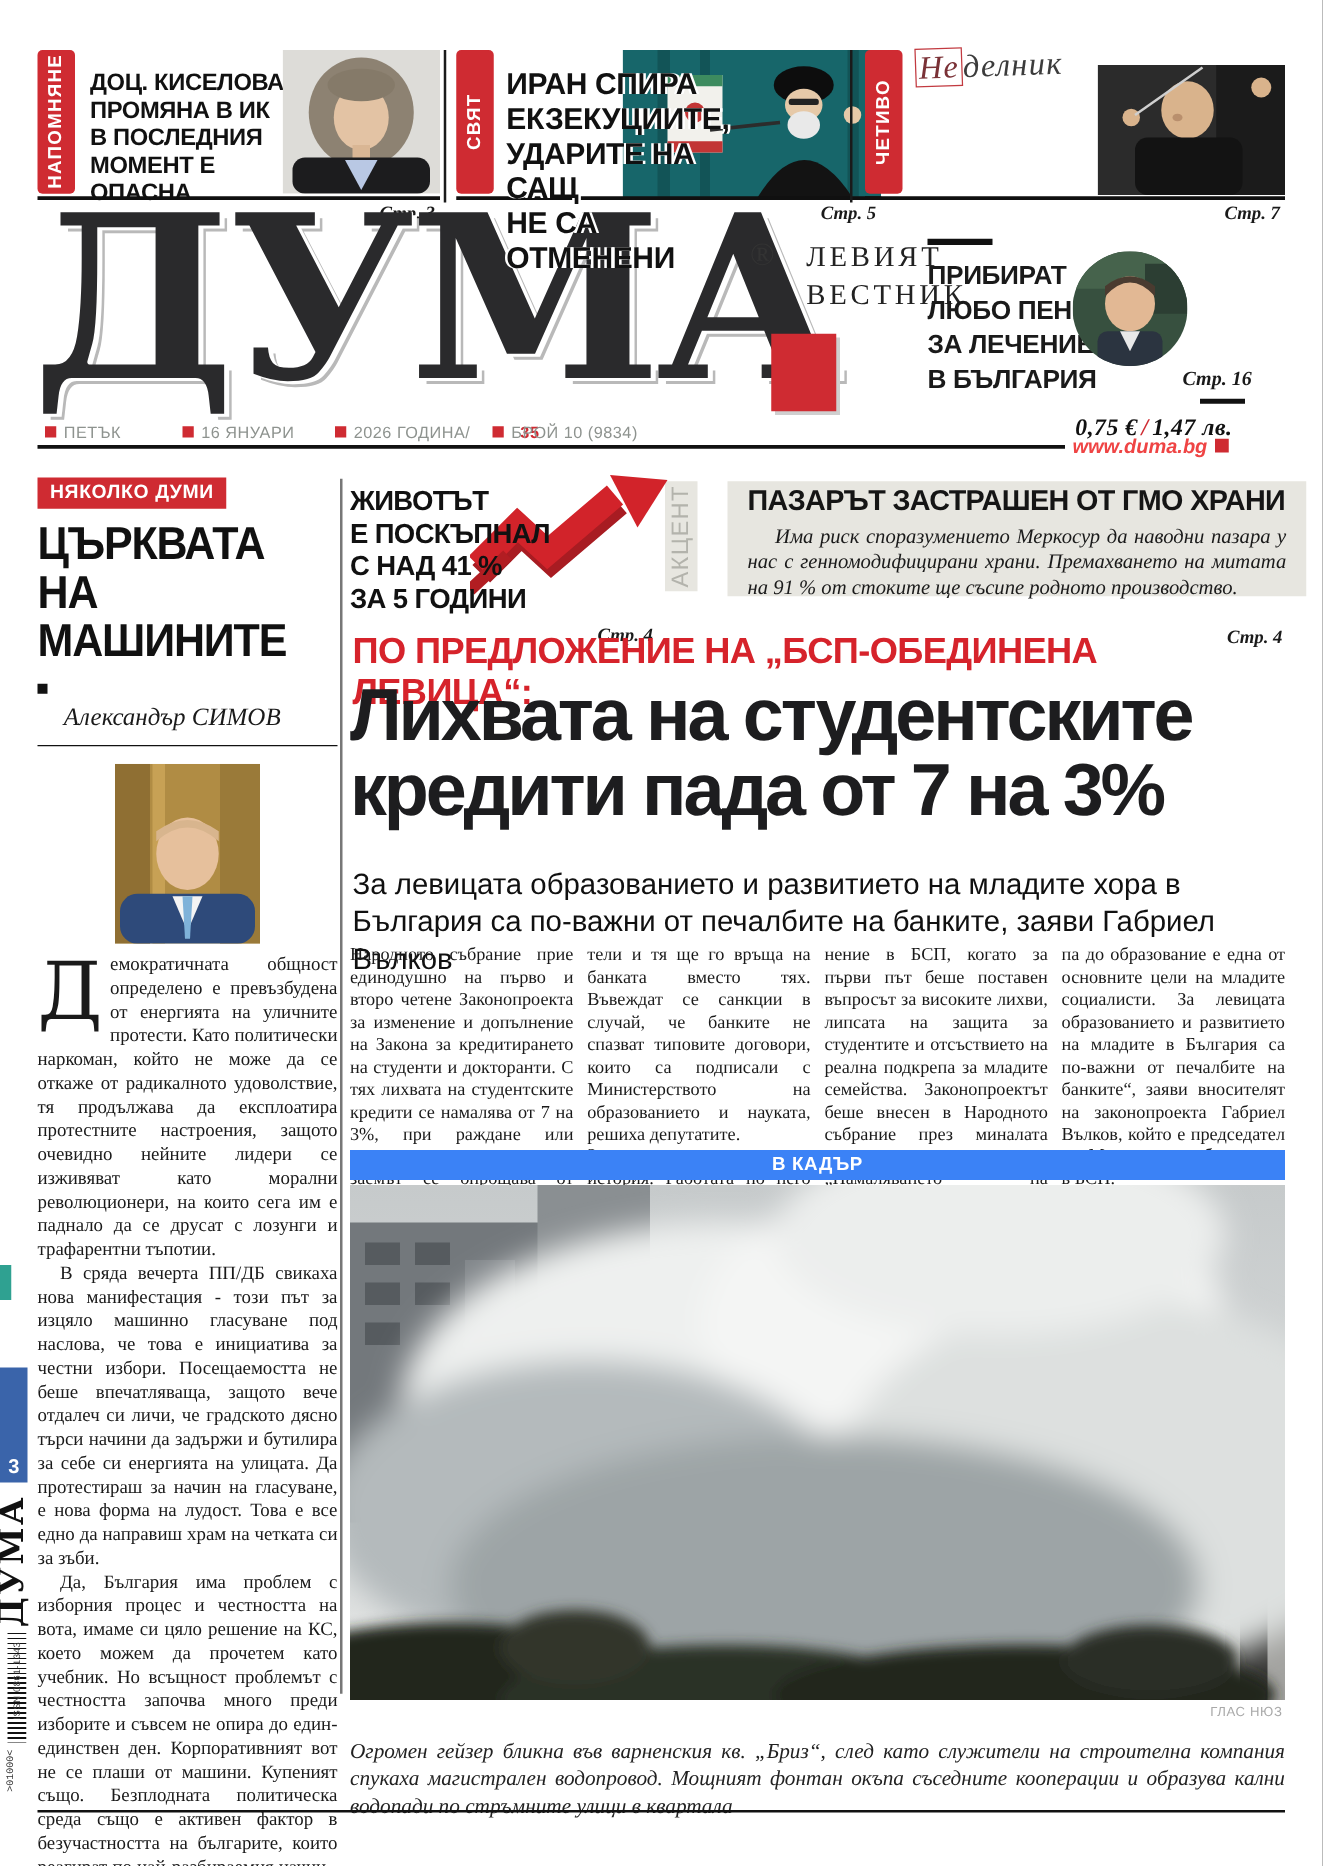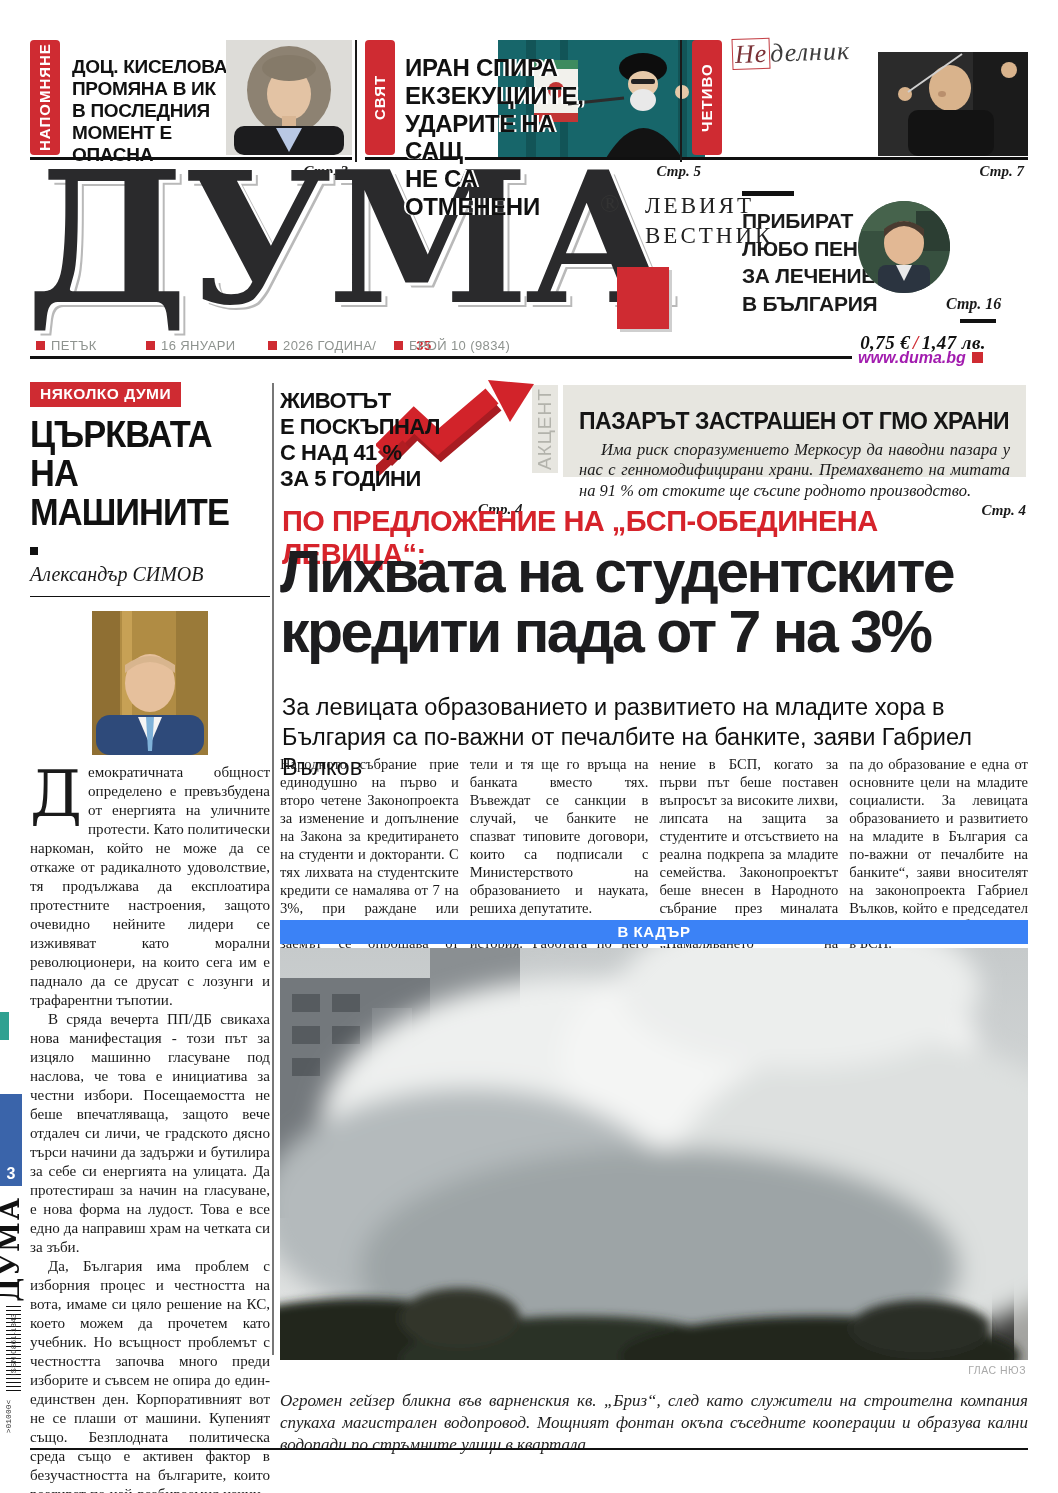--- a/index.html
+++ b/index.html
@@ -45,49 +45,49 @@
   .dateline{position:absolute;left:30px;top:336px;width:998px;height:20px;font-family:"Liberation Sans",sans-serif;
             font-size:13px;color:#8e938f;letter-spacing:0.4px;}
   .d-item{position:absolute;top:2px;}
   .d-item .sq{display:inline-block;width:9px;height:9px;background:#cf2b32;margin-right:6px;}
   .d-red{color:#cf2b32;font-weight:bold;padding-left:40px;}
   .price{position:absolute;right:42px;top:-4px;font-family:"Liberation Serif",serif;font-weight:bold;
          font-style:italic;font-size:19px;color:#111;}
   .price .sep{color:#cf2b32;padding:0 3px;}
   .main-rule{position:absolute;left:30px;top:356px;width:822px;height:3px;background:#111;}
   .website{position:absolute;left:858px;top:349px;font-family:"Liberation Sans",sans-serif;font-weight:bold;
-           font-style:italic;font-size:16px;color:#a21caf;}
+           font-style:italic;font-size:16px;color:#ef4444;}
   .website .sq{display:inline-block;width:11px;height:11px;background:#cf2b32;margin-left:6px;}
   
   .vdivider{position:absolute;left:272px;top:383px;width:1.5px;height:972px;background:#777;}
   .leftcol{position:absolute;left:30px;top:382px;width:240px;}
   .badge{display:inline-block;background:#cf2b32;color:#fff;font-family:"Liberation Sans",sans-serif;
          font-weight:bold;font-size:15.5px;padding:3px 10px 4px;letter-spacing:0.5px;}
   .op-title{margin-top:8px;font-family:"Liberation Sans",sans-serif;font-weight:bold;font-size:37px;
             line-height:1.06;letter-spacing:-1px;transform:scaleX(0.93);transform-origin:left;width:260px;color:#111;}
   .op-bullet{width:8px;height:8px;background:#111;margin-top:14px;}
-  .op-author{font-style:italic;font-size:20px;margin-top:8px;}
+  .op-author{font-style:italic;font-size:20px;margin-top:8px;margin-left:21px;}
   .op-rule{border-top:1.5px solid #111;margin-top:10px;}
   .op-photo{width:116px;height:144px;margin:14px auto 0;overflow:hidden;}
   .op-body{margin-top:8px;font-size:15.1px;line-height:1.26;text-align:justify;}
   .op-body p{margin:0;}
   .op-body p.ind{text-indent:18px;}
   .dropcap{float:left;font-size:64px;line-height:0.8;padding:6px 6px 0 0;font-family:"DejaVu Serif",serif;}
   
   .rcontent{position:absolute;left:280px;top:382px;width:748px;}
   .infl-title{position:absolute;left:0;top:6px;width:250px;font-family:"Liberation Sans",sans-serif;
               font-weight:bold;font-size:22px;line-height:1.18;letter-spacing:-0.5px;color:#111;z-index:2;}
   .infl-arrow{position:absolute;left:96px;top:-2px;z-index:1;}
   .pref{font-style:italic;font-weight:bold;font-size:15px;margin-top:20px;}
   .infl-page{position:absolute;left:198px;top:99px;}
   .accent-label{position:absolute;left:252px;top:3px;width:26px;height:88px;background:#e7e6e0;
                 color:#b3b3ac;font-family:"Liberation Sans",sans-serif;font-size:19px;letter-spacing:1px;
                 writing-mode:vertical-rl;transform:rotate(180deg);text-align:center;line-height:26px;}
-  .accent-box{position:absolute;left:283px;top:3px;width:463px;height:92px;background:#e7e6e0;box-sizing:border-box;
-              padding:23px 16px;}
+  .accent-box{position:absolute;left:302px;top:3px;width:463px;height:92px;background:#e7e6e0;box-sizing:border-box;
+              padding:2px 16px;}
   .accent-title{font-family:"Liberation Sans",sans-serif;font-weight:bold;font-size:23px;letter-spacing:-0.5px;color:#151515;}
   .accent-body{font-style:italic;font-size:16.5px;line-height:1.24;margin-top:5px;text-indent:22px;text-align:justify;}
   .accent-page{position:absolute;right:2px;top:100px;}
   .kicker{position:absolute;left:2px;top:123px;font-family:"Liberation Sans",sans-serif;font-weight:bold;
           font-size:29px;letter-spacing:-0.5px;color:#d6232b;}
   .headline{position:absolute;left:0px;top:160px;width:760px;font-family:"Liberation Sans",sans-serif;
             font-weight:bold;font-size:59px;line-height:1.02;letter-spacing:-2.5px;color:#1d1d1f;}
   .subhead{position:absolute;left:2px;top:310px;width:748px;font-family:"Liberation Sans",sans-serif;
            font-size:23.5px;line-height:1.28;color:#101010;}
   .cols{position:absolute;left:0;top:374px;width:748px;display:flex;gap:11px;}

